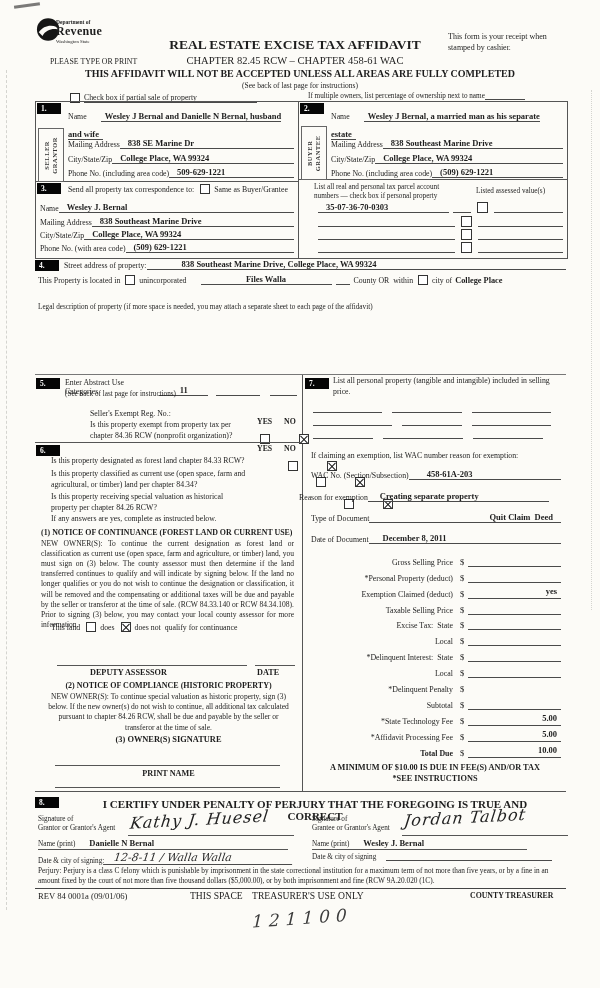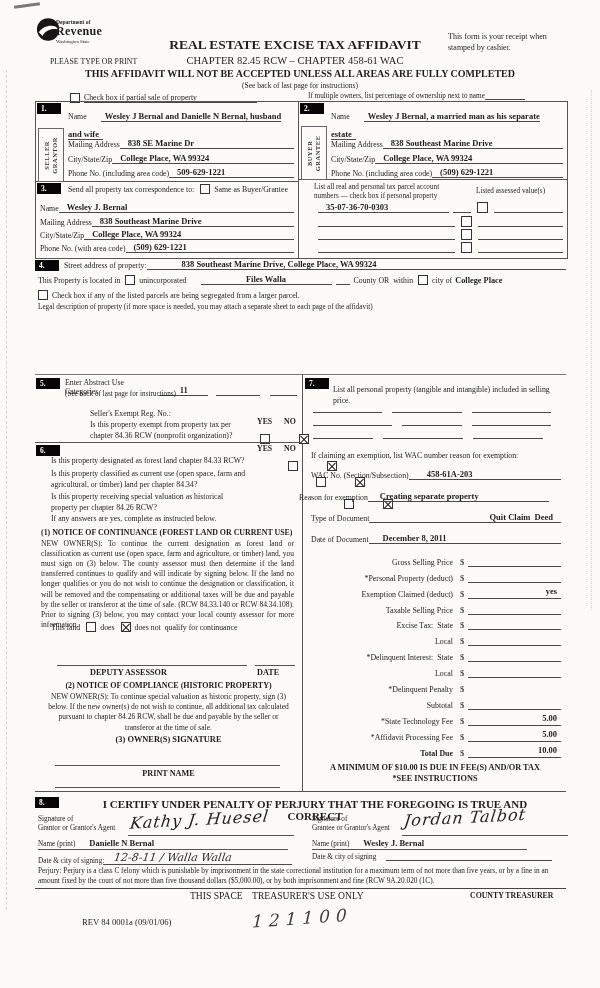--- a/index.html
+++ b/index.html
@@ -185,24 +185,20 @@
     <span>This Property is located in</span>
     <span class="cb" style="margin:0 4px 0 5px;"></span>
     <span>unincorporated</span>
     <span class="val" style="width:115px;text-align:center;margin-left:14px;">Files Walla</span>
     <span class="blank" style="width:14px;margin:0 4px;"></span>
     <span style="white-space:pre;">County OR  within</span>
     <span class="cb" style="margin:0 4px 0 5px;"></span>
     <span>city of</span>
     <span class="bold" style="margin-left:3px;font-size:8.3px;">College Place</span>
   </div>
-  <div class="frow lbl" style="left:38px;top:290px;">
-    <span class="cb"></span>
-    <span style="margin-left:4px;">Check box if any of the listed parcels are being segregated from a larger parcel.</span>
-  </div>
   <div class="abs sm" style="left:38px;top:303px;width:520px;">Legal description of property (if more space is needed, you may attach a separate sheet to each page of the affidavit)</div>
 
   <div class="abs" style="left:35px;top:374px;width:531px;height:416px;border-top:1px solid #777;border-bottom:1px solid #555;">
     <div class="abs" style="left:267px;top:0;height:416px;border-left:1px solid #555;"></div>
 
     
     <div class="numbox" style="left:1px;top:3px;">5.</div>
     <div class="frow" style="left:30px;top:3px;width:232px;">
       <span class="lbl">Enter Abstract Use Categories</span>
       <span class="val" style="width:34px;text-align:center;margin-left:4px;">11</span>
@@ -256,21 +252,21 @@
     <div class="abs ctr bold" style="left:6px;top:306px;width:255px;font-size:8px;">(2) NOTICE OF COMPLIANCE (HISTORIC PROPERTY)</div>
     <div class="abs ctr" style="left:10px;top:317px;width:247px;font-size:7.55px;line-height:1.35;">NEW OWNER(S): To continue special valuation as historic property, sign (3) below. If the new owner(s) do not wish to continue, all additional tax calculated pursuant to chapter 84.26 RCW, shall be due and payable by the seller or transferor at the time of sale.</div>
 
     <div class="abs ctr bold" style="left:6px;top:360px;width:255px;font-size:8.4px;">(3)  OWNER(S) SIGNATURE</div>
     <div class="hline" style="left:20px;top:390px;width:225px;"></div>
     <div class="abs ctr bold" style="left:6px;top:394px;width:255px;font-size:8.2px;">PRINT NAME</div>
     <div class="hline" style="left:20px;top:412px;width:225px;"></div>
 
     
     <div class="numbox" style="left:270px;top:3px;">7.</div>
-    <div class="abs lbl" style="left:298px;top:10px;width:228px;line-height:1.35;">List all personal property (tangible and intangible) included in selling price.</div>
+    <div class="abs lbl" style="left:298px;top:1px;width:228px;line-height:1.35;">List all personal property (tangible and intangible) included in selling price.</div>
 
     <div class="frow" style="left:278px;top:28px;width:248px;">
       <span class="seg" style="width:70px;"></span>
         <span class="seg" style="width:70px;"></span>
         <span class="seg" style="width:80px;"></span>
     </div>
     <div class="frow" style="left:278px;top:41px;width:248px;">
       <span class="seg" style="width:80px;"></span>
         <span class="seg" style="width:60px;"></span>
         <span class="seg" style="width:80px;"></span>
@@ -400,19 +396,19 @@
   </div>
   <div class="hline" style="left:312px;top:849px;width:215px;"></div>
   <div class="frow" style="left:312px;top:851px;width:240px;">
     <span class="sm">Date &amp; city of signing</span>
     <span class="blank grow" style="margin-left:10px;"></span>
   </div>
 
   <div class="abs" style="left:38px;top:866px;width:528px;font-size:7.3px;line-height:1.4;">Perjury: Perjury is a class C felony which is punishable by imprisonment in the state correctional institution for a maximum term of not more than five years, or by a fine in an amount fixed by the court of not more than five thousand dollars ($5,000.00), or by both imprisonment and fine (RCW 9A.20.020 (1C).</div>
 
   <div class="hline" style="left:35px;top:888px;width:531px;border-top:1px solid #444;"></div>
-  <div class="abs" style="left:38px;top:917px;font-size:8.6px;margin-left:44px;">REV 84 0001a (09/01/06)</div>
+  <div class="abs" style="left:38px;top:891px;font-size:8.6px;">REV 84 0001a (09/01/06)</div>
   <div class="abs" style="left:190px;top:890px;font-size:9.6px;white-space:pre;">THIS SPACE    TREASURER'S USE ONLY</div>
   <div class="abs bold" style="left:470px;top:891px;font-size:7.8px;">COUNTY TREASURER</div>
 
   <div class="abs hand" style="left:252px;top:908px;font-size:17px;letter-spacing:6px;transform:rotate(-4deg) skewX(-6deg);color:#3c3c3c;">121100</div>
 
 </div>
 
 </body></html>

